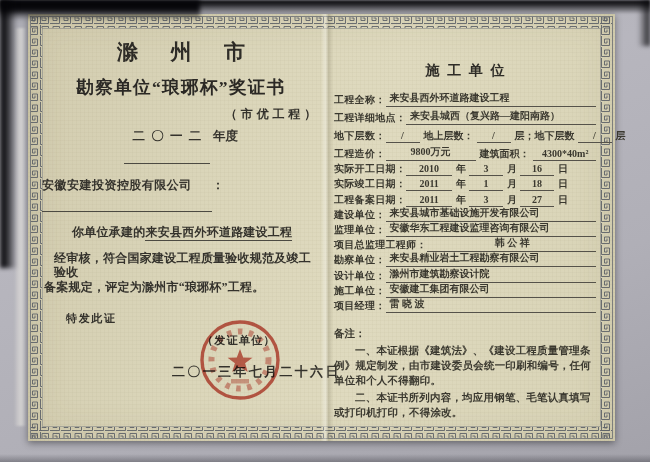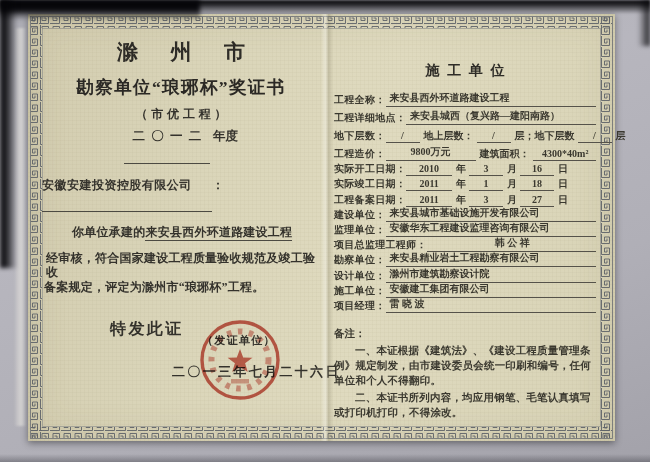--- a/index.html
+++ b/index.html
@@ -34,31 +34,31 @@
       repeating-linear-gradient(90deg,rgba(120,110,70,.07) 0 1px,transparent 1px 4px);}
   .border-svg{position:absolute;inset:0;}
 
   .fold{position:absolute;top:0;bottom:0;left:293px;width:12px;pointer-events:none;
     background:linear-gradient(90deg,rgba(90,84,58,0) 0,rgba(255,255,250,.38) 35%,rgba(90,84,58,.20) 65%,rgba(90,84,58,0) 100%);}
 
   
   .lpage{position:absolute;left:14px;top:24px;width:278px;color:#34322c;}
   .city-title{font-size:21px;font-weight:700;letter-spacing:1.55em;text-indent:1.55em;text-align:center;color:#2e2c27;}
   .main-title{margin-top:9px;font-size:17.5px;font-weight:700;letter-spacing:.08em;text-align:center;white-space:nowrap;color:#2b2925;}
-  .sub-title{margin-top:7px;font-size:12px;font-weight:700;letter-spacing:.32em;text-indent:.32em;text-align:center;}
+  .sub-title{margin-top:7px;font-size:12px;font-weight:700;letter-spacing:.32em;text-indent:.32em;text-align:right;}
   .year-line{margin-top:5px;font-size:12.5px;font-weight:700;text-align:center;}
   .year-line .u{display:inline-block;min-width:86px;border-bottom:1px solid #4c4a42;letter-spacing:.5em;text-indent:.5em;text-align:center;padding-bottom:18px;}
   .recipient-line{margin-top:13px;font-size:12px;font-weight:700;letter-spacing:.04em;}
   .recipient-line .u{display:inline-block;min-width:170px;border-bottom:1px solid #4c4a42;padding-bottom:17px;}
   .bodyline{font-size:12px;font-weight:700;line-height:14px;letter-spacing:.02em;}
   .bl1{margin-top:13px;padding-left:30px;}
   .bl1 .u{border-bottom:1px solid #4c4a42;padding-bottom:1px;}
-  .bl2{margin-top:12px;padding-left:4px;}
+  .bl2{margin-top:12px;padding-left:12px;}
   .bl3{margin-top:1px;padding-left:2px;}
-  .issue-line{margin-top:25px;padding-left:68px;font-size:16px;font-weight:700;letter-spacing:.15em;}
+  .issue-line{margin-top:17px;padding-left:24px;font-size:11px;font-weight:700;letter-spacing:.15em;}
   .issuer-label{position:absolute;left:160px;top:295px;font-size:11px;font-weight:700;letter-spacing:.12em;white-space:nowrap;}
   .date-line{position:absolute;left:130px;top:325px;font-size:13px;font-weight:700;letter-spacing:.18em;white-space:nowrap;}
   .seal{position:absolute;left:156px;top:280px;width:84px;height:84px;mix-blend-mode:multiply;opacity:.92;}
 
   
   .rpage{position:absolute;left:306px;top:48px;width:262px;color:#3a382f;}
   .ov-title{font-size:14px;font-weight:700;letter-spacing:.55em;text-indent:.55em;text-align:center;color:#2e2c27;margin-bottom:9px;}
   .row{display:flex;align-items:flex-end;height:15.2px;font-size:10px;font-weight:700;white-space:nowrap;}
   .row.tall{height:18px;}
   .row .lbl{flex:0 0 auto;letter-spacing:.03em;}

